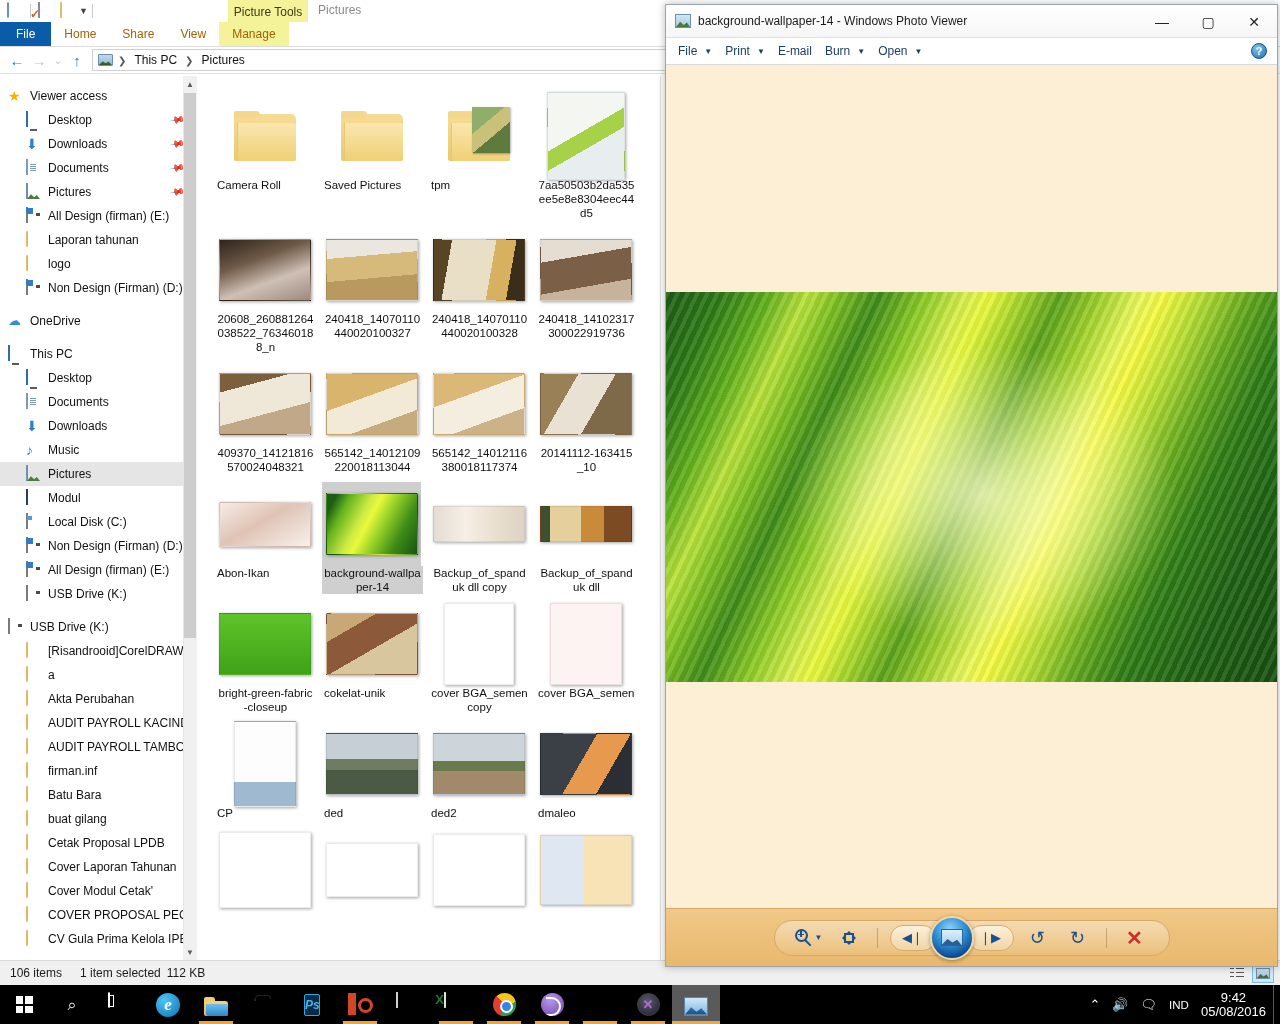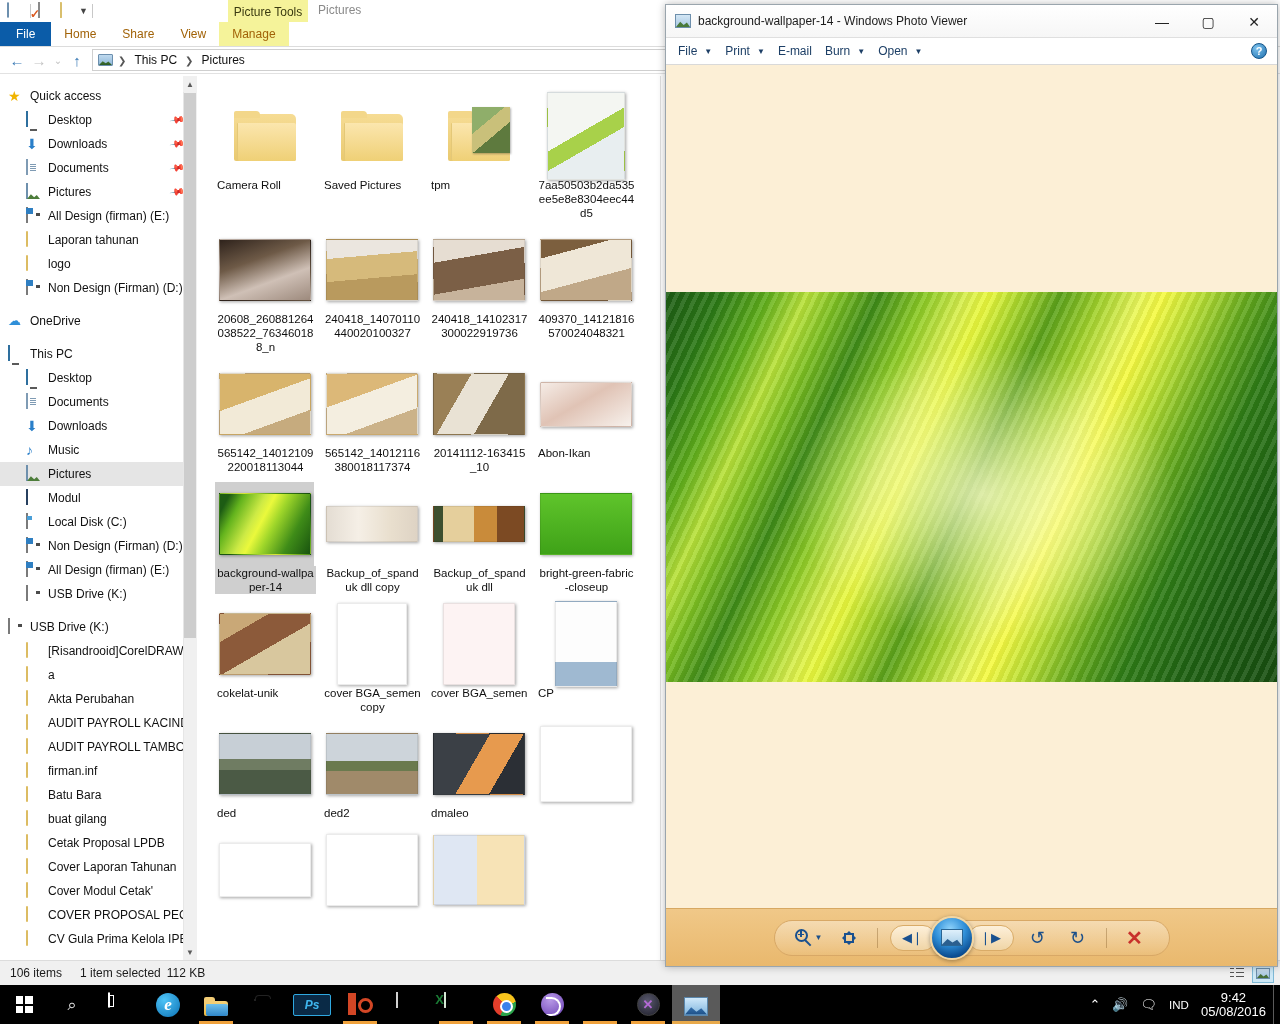--- a/index.html
+++ b/index.html
@@ -398,21 +398,21 @@
   .ti-explorer .ft{position:absolute;left:0;top:0;width:11px;height:6px;background:#f3cd76;
     border-radius:2px 3px 0 0;}
   .ti-explorer .fc{position:absolute;left:2px;bottom:0;width:22px;height:12px;
     background:linear-gradient(#6fc0ec,#2f86c8);border-radius:1px 2px 2px 2px;}
   .ti-store { width:20px;height:22px;margin:1px auto;background:#ffffff;
     border-radius:2px; position:relative; overflow:hidden;}
   .ti-store::before{content:"";position:absolute;left:3px;top:2px;width:14px;height:3px;
     border:1.5px solid #222;border-bottom:none;border-radius:7px 7px 0 0;}
   .ti-store::after{content:"";position:absolute;left:2px;top:6px;right:2px;bottom:2px;
     border:1.5px solid #222;}
-  .ti-ps { width:38px;height:22px;margin:1px auto;background:#0a2a46;border:1.5px solid #2fa8e0;
+  .ti-ps { width:16px;height:22px;margin:1px auto;background:#0a2a46;border:1.5px solid #2fa8e0;
     border-radius:2px; color:#3fb6ee; font-size:12px; font-weight:bold; text-align:center;
     line-height:20px; font-style:italic;}
   .ti-ppt { width:22px;height:22px;margin:1px auto;background:#ffffff;border-radius:2px;
     position:relative; overflow:hidden;}
   .ti-ppt::before{content:"";position:absolute;left:0;top:0;width:8px;height:22px;background:#d24625;}
   .ti-ppt::after{content:"";position:absolute;left:10px;top:5px;width:9px;height:9px;
     border-radius:50%;border:3px solid #d24625;}
   .ti-doc { width:17px;height:22px;margin:1px auto;background:#ffffff;border:1px solid #d0d0d0;}
   .ti-xls { width:22px;height:22px;margin:1px auto;background:#ffffff;border-radius:1px;
     position:relative; overflow:hidden; border:1px solid #d5e8d5;}
@@ -486,21 +486,21 @@
         <span class="crumb">Pictures</span>
       </div>
     </div>
 
     <div class="content">
 
       <div class="sidebar">
         <div id="sidebar-list">
             <div class="sb-item group">
               <span class="si"><span class="si-star">★</span></span>
-              <span>Quick access</span>
+              <span>Viewer access</span>
             </div>
             <div class="sb-item lvl1">
               <span class="si"><span class="si-monitor"></span></span>
               <span>Desktop</span>
               <span class="pin" style="font-size: 10px;">📌</span>
             </div>
             <div class="sb-item lvl1">
               <span class="si"><span class="si-down">⬇</span></span>
               <span>Downloads</span>
               <span class="pin" style="font-size: 10px;">📌</span>
@@ -689,20 +689,26 @@
               <div class="thumbwrap">
                 <div class="thumb-img" style="width: 92px; height: 62px; background: linear-gradient(160deg, rgb(47, 35, 28), rgb(110, 90, 71) 35%, rgb(207, 192, 182) 65%, rgb(157, 138, 125));"></div>
               </div>
               <div class="tile-label">20608_260881264038522_763460188_n</div>
             </div>
             <div class="tile">
               <div class="thumbwrap">
                 <div class="thumb-img" style="width: 92px; height: 62px; background: linear-gradient(175deg, rgb(235, 230, 223) 0px, rgb(235, 230, 223) 28%, rgb(214, 186, 123) 28%, rgb(214, 186, 123) 62%, rgb(185, 154, 94) 62%, rgb(185, 154, 94) 100%);"></div>
               </div>
               <div class="tile-label">240418_14070110440020100327</div>
+            </div>
+            <div class="tile">
+              <div class="thumbwrap">
+                <div class="thumb-img" style="width: 92px; height: 62px; background: linear-gradient(100deg, rgb(90, 68, 38) 0px, rgb(90, 68, 38) 18%, rgb(233, 223, 198) 18%, rgb(233, 223, 198) 62%, rgb(215, 177, 95) 62%, rgb(215, 177, 95) 82%, rgb(58, 45, 26) 82%, rgb(58, 45, 26) 100%);"></div>
+              </div>
+              <div class="tile-label">240418_14070110440020100328</div>
             </div>
             <div class="tile">
               <div class="thumbwrap">
                 <div class="thumb-img" style="width: 92px; height: 62px; background: linear-gradient(170deg, rgb(230, 221, 210) 0px, rgb(230, 221, 210) 30%, rgb(123, 95, 70) 30%, rgb(123, 95, 70) 72%, rgb(199, 179, 155) 72%, rgb(199, 179, 155) 100%);"></div>
               </div>
               <div class="tile-label">240418_14102317300022919736</div>
             </div>
             <div class="tile">
               <div class="thumbwrap">
                 <div class="thumb-img" style="width: 92px; height: 62px; background: linear-gradient(165deg, rgb(124, 95, 62) 0px, rgb(124, 95, 62) 22%, rgb(239, 231, 215) 22%, rgb(239, 231, 215) 62%, rgb(192, 168, 136) 62%, rgb(192, 168, 136) 100%);"></div>

